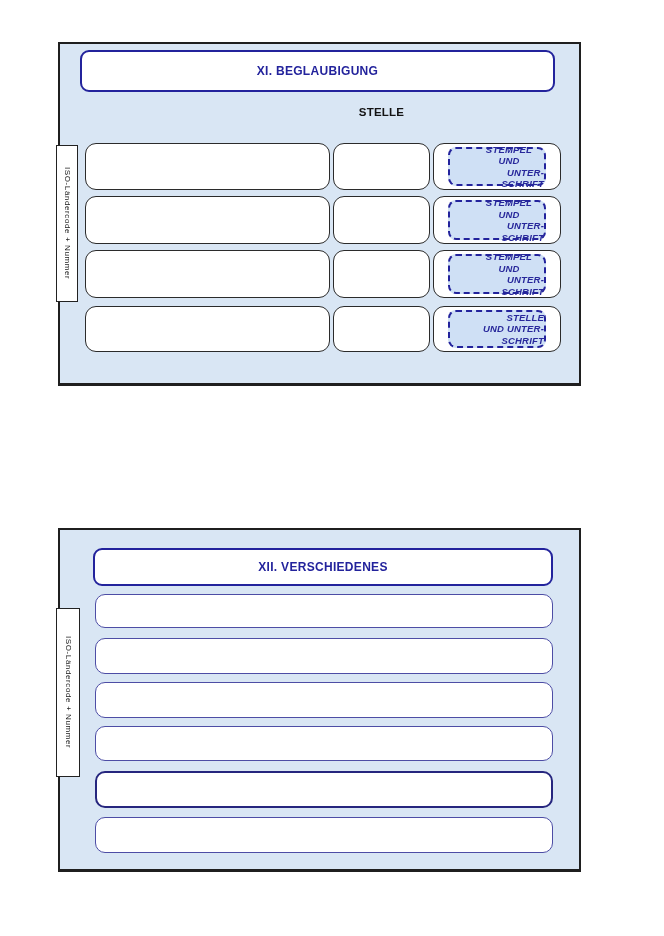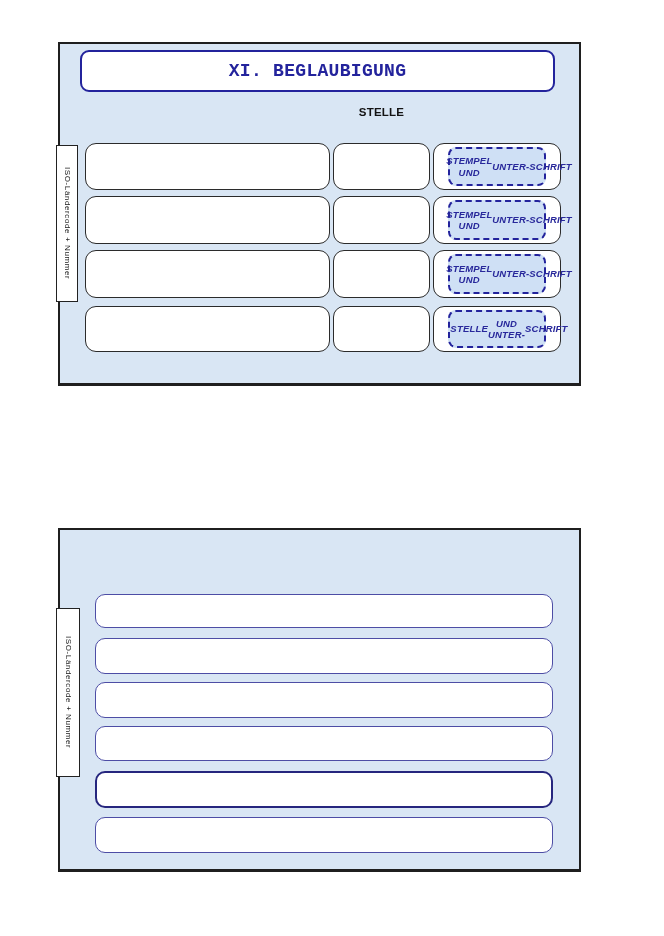--- a/index.html
+++ b/index.html
@@ -27,21 +27,21 @@
 
   .title-box{
     position:absolute;background:#ffffff;
     border:2px solid var(--accent-navy);border-radius:9px;
     display:flex;align-items:center;justify-content:center;
     box-sizing:border-box;
   }
   .panel-xi .title-box{left:20px;top:6px;width:475px;height:42px;}
   .panel-xii .title-box{left:33px;top:18px;width:460px;height:38px;}
   .title-text{
-    font-size:18px;font-weight:bold;color:var(--accent-navy);letter-spacing:.3px;font-family:Liberation Mono, monospace;
+    font-size:12px;font-weight:bold;color:var(--accent-navy);letter-spacing:.3px;
   }
 
   .col-header{
     position:absolute;top:61px;font-size:11.5px;font-weight:bold;
     color:#141414;line-height:14px;letter-spacing:.2px;
   }
   .h-stelle{left:27px;text-align:left;}
   .h-datum{left:273px;width:97px;text-align:center;}
   .h-stempel{left:373px;width:128px;text-align:center;}
 
@@ -52,21 +52,21 @@
     box-sizing:border-box;
   }
   .stelle-box{left:25px;width:245px;}
   .datum-box{left:273px;width:97px;}
   .stempel-box{left:373px;width:128px;}
 
   .stamp-dashed{
     position:absolute;left:14px;right:14px;top:3px;bottom:3px;
     background:var(--stamp-fill);
     border:2px dashed var(--accent-navy);border-radius:8px;
-    display:flex;flex-direction:row;align-items:center;justify-content:center;
+    display:flex;flex-direction:column;align-items:flex-end;justify-content:center;
     font-size:9.5px;line-height:11.5px;font-style:italic;font-weight:bold;
     color:#28289b;letter-spacing:.2px;box-sizing:border-box;text-align:center;padding-left:24px;
   }
   .stamp-line{display:block;}
   .u{text-underline-offset:1px;}
 
   .iso-box{
     position:absolute;background:#ffffff;
     border:1.5px solid #222222;box-sizing:border-box;
     display:flex;align-items:center;justify-content:center;
@@ -144,20 +144,23 @@
         </div>
       </div>
     </div>
 
     <div class="iso-box">
       <span class="iso-text">ISO-Ländercode + Nummer</span>
     </div>
   </section>
 
   <section class="panel panel-xii">
+    <div class="title-box">
+      <span class="title-text">XII. VERSCHIEDENES</span>
+    </div>
 
     <div class="xii-row" style="top:64px;height:34px;"></div>
     <div class="xii-row" style="top:108px;height:36px;"></div>
     <div class="xii-row" style="top:152px;height:36px;"></div>
     <div class="xii-row" style="top:196px;height:35px;"></div>
     <div class="xii-row thick" style="top:241px;height:37px;"></div>
     <div class="xii-row" style="top:287px;height:36px;"></div>
 
     <div class="iso-box">
       <span class="iso-text">ISO-Ländercode + Nummer</span>

